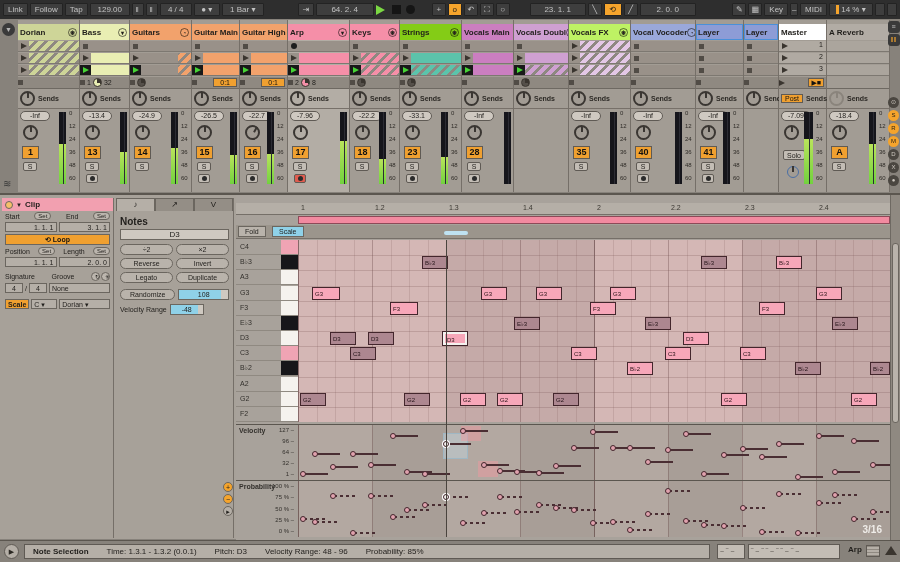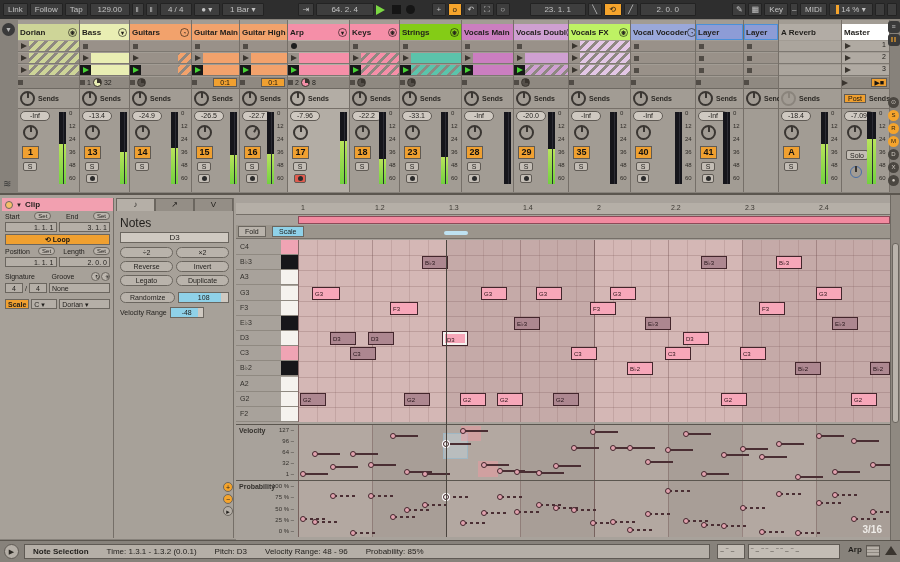--- a/index.html
+++ b/index.html
@@ -72,21 +72,21 @@
   .setpill { background:#bcb6ae; border:1px solid #6b665f; border-radius:5px; padding:0 3px; font-size:6px; }
   .valbox { background:#b5afa7; border:1px solid #6b665f; font-size:7px; text-align:right; padding:0 2px; height:10px; line-height:9px; }
   .loopbtn { margin:1px 3px; height:11px; background:#f0a030; border:1px solid #6b665f; font-size:7px; font-weight:bold; text-align:center; line-height:10px; color:#151310; }
   .scalebtn { background:#f0a030; border:1px solid #6b665f; font-size:7px; padding:0 2px; height:10px; line-height:9px; font-weight:bold; }
   .ddown { background:#b5afa7; border:1px solid #6b665f; font-size:7px; height:10px; line-height:9px; padding:0 2px; display:flex; align-items:center; gap:2px; }
   #notes-panel { position:absolute; left:116px; top:3px; width:118px; height:340px; background:#a7a199; border-right:1px solid #756f68; }
   .np-tabs { display:flex; height:13px; }
   .np-tab { flex:1; background:#948e86; border:1px solid #6b665f; border-bottom:none; text-align:center; font-size:8px; line-height:12px; }
   .np-tab.active { background:#b5afa7; }
   .np-body { padding:3px 4px; }
-  .np-title { font-size:12px; font-weight:normal; margin:2px 0; }
+  .np-title { font-size:10px; font-weight:bold; margin:2px 0; }
   .np-box { background:#cfc9c1; border:1px solid #6b665f; height:11px; text-align:center; font-size:8px; line-height:10px; margin-bottom:4px; }
   .np-btnrow { display:flex; gap:3px; margin-bottom:3px; }
   .np-btn { flex:1; background:#b9b3ab; border:1px solid #6b665f; border-radius:6px; height:11px; text-align:center; font-size:7px; line-height:10px; }
   .np-rand { display:flex; gap:3px; margin:6px 0 4px; }
   .np-val { flex:1; border:1px solid #6b665f; background:linear-gradient(90deg,#8fd1e8 0 85%,#cfc9c1 85%); font-size:7px; text-align:center; line-height:10px; height:11px; }
   .np-vr { font-size:7px; display:flex; align-items:center; gap:3px; margin-top:3px; }
   #lane-btns { position:absolute; left:222px; top:285px; width:12px; }
   .lane-btn { width:10px; height:10px; border-radius:50%; background:#f5a42c; border:1px solid #6b665f; margin:2px auto; font-size:7px; line-height:9px; text-align:center; }
   .lane-btn.dark { background:#b5afa7; }
 
@@ -670,41 +670,20 @@
         <div class="stoprow">
           <div class="sbtn">
             <div class="ssq"></div>
           </div>
           <div class="pie" style="background: conic-gradient(rgb(58, 53, 47) 0deg, rgb(58, 53, 47) 110deg, rgb(85, 80, 74) 110deg, rgb(85, 80, 74) 360deg);"></div>
         </div>
         <div class="sendcell">
           <div class="knob"></div>
           <span class="sends-lb">Sends</span>
         </div>
-        <div class="fader">
-          <div class="volpill">-20.0</div>
-          <div class="knob pan"></div>
-          <div class="numbox">29</div>
-          <div class="spill">S</div>
-          <div class="recbtn">
-            <div class="dot"></div>
-          </div>
-          <div class="meter" style="right: 13px;">
-            <div class="green" style="height: 48%;"></div>
-            <div class="mid"></div>
-          </div>
-          <div class="mscale" style="right: 0px;">
-            <span style="top: 0px;">0</span>
-            <span style="top: 13px;">12</span>
-            <span style="top: 26px;">24</span>
-            <span style="top: 39px;">36</span>
-            <span style="top: 52px;">48</span>
-            <span style="top: 65px;">60</span>
-          </div>
-        </div>
       </div>
       <div class="track" style="width: 62px;">
         <div class="thead" style="background: #bef264;">
           <span>Vocals FX</span>
           <span class="hicon">❋</span>
         </div>
         <div class="slot" style="top: 21px;">
           <div class="sbtn">
             <div class="stri"></div>
           </div>
@@ -882,88 +861,88 @@
         <div class="stoprow">
           <div class="sbtn">
             <div class="ssq"></div>
           </div>
         </div>
         <div class="sendcell">
           <div class="knob"></div>
           <span class="sends-lb">Sends</span>
         </div>
       </div>
+      <div class="track" style="width: 48px;">
+        <div class="thead" style="background: rgb(255, 255, 255);">
+          <span>Master</span>
+        </div>
+        <div class="slot" style="top: 21px; background: rgb(176, 170, 162);">
+          <div class="sbtn">
+            <div class="stri"></div>
+          </div>
+          <span style="margin-left: auto; padding-right: 3px; font-size: 7px;">1</span>
+        </div>
+        <div class="slot" style="top: 33px; background: rgb(176, 170, 162);">
+          <div class="sbtn">
+            <div class="stri"></div>
+          </div>
+          <span style="margin-left: auto; padding-right: 3px; font-size: 7px;">2</span>
+        </div>
+        <div class="slot" style="top: 45px; background: rgb(176, 170, 162);">
+          <div class="sbtn">
+            <div class="stri"></div>
+          </div>
+          <span style="margin-left: auto; padding-right: 3px; font-size: 7px;">3</span>
+        </div>
+        <div class="stoprow">
+          <div class="stri"></div>
+          <span class="badge01" style="margin-left: auto; padding: 0px 2px;">▶■</span>
+        </div>
+        <div class="sendcell">
+          <span class="post">Post</span>
+          <span class="sends-lb" style="margin-left: auto;">Sends</span>
+        </div>
+        <div class="fader">
+          <div class="volpill">-7.09</div>
+          <div class="knob pan"></div>
+          <div class="solopill">Solo</div>
+          <div class="knob small" style="position: absolute; left: 8px; top: 56px; border-color: rgb(74, 111, 165);"></div>
+          <div class="meter" style="right: 13px; width: 9px;">
+            <div class="green" style="height: 62%;"></div>
+            <div class="mid"></div>
+          </div>
+          <div class="mscale" style="right: 0px;">
+            <span style="top: 0px;">0</span>
+            <span style="top: 13px;">12</span>
+            <span style="top: 26px;">24</span>
+            <span style="top: 39px;">36</span>
+            <span style="top: 52px;">48</span>
+            <span style="top: 65px;">60</span>
+          </div>
+        </div>
+      </div>
       <div class="track" style="width: 63px;">
         <div class="thead" style="background: rgb(178, 172, 165);">
           <span>A Reverb</span>
         </div>
         <div class="slot" style="top: 21px; background: rgb(171, 165, 157);"></div>
         <div class="slot" style="top: 33px; background: rgb(171, 165, 157);"></div>
         <div class="slot" style="top: 45px; background: rgb(171, 165, 157);"></div>
         <div class="stoprow" style="background: rgb(162, 156, 148);"></div>
         <div class="sendcell">
           <div class="knob dim"></div>
           <span class="sends-lb">Sends</span>
         </div>
         <div class="fader">
           <div class="volpill">-18.4</div>
           <div class="knob pan"></div>
           <div class="numbox">A</div>
           <div class="spill">S</div>
           <div class="meter" style="right: 13px;">
             <div class="green" style="height: 55%;"></div>
-            <div class="mid"></div>
-          </div>
-          <div class="mscale" style="right: 0px;">
-            <span style="top: 0px;">0</span>
-            <span style="top: 13px;">12</span>
-            <span style="top: 26px;">24</span>
-            <span style="top: 39px;">36</span>
-            <span style="top: 52px;">48</span>
-            <span style="top: 65px;">60</span>
-          </div>
-        </div>
-      </div>
-      <div class="track" style="width: 48px;">
-        <div class="thead" style="background: rgb(255, 255, 255);">
-          <span>Master</span>
-        </div>
-        <div class="slot" style="top: 21px; background: rgb(176, 170, 162);">
-          <div class="sbtn">
-            <div class="stri"></div>
-          </div>
-          <span style="margin-left: auto; padding-right: 3px; font-size: 7px;">1</span>
-        </div>
-        <div class="slot" style="top: 33px; background: rgb(176, 170, 162);">
-          <div class="sbtn">
-            <div class="stri"></div>
-          </div>
-          <span style="margin-left: auto; padding-right: 3px; font-size: 7px;">2</span>
-        </div>
-        <div class="slot" style="top: 45px; background: rgb(176, 170, 162);">
-          <div class="sbtn">
-            <div class="stri"></div>
-          </div>
-          <span style="margin-left: auto; padding-right: 3px; font-size: 7px;">3</span>
-        </div>
-        <div class="stoprow">
-          <div class="stri"></div>
-          <span class="badge01" style="margin-left: auto; padding: 0px 2px;">▶■</span>
-        </div>
-        <div class="sendcell">
-          <span class="post">Post</span>
-          <span class="sends-lb" style="margin-left: auto;">Sends</span>
-        </div>
-        <div class="fader">
-          <div class="volpill">-7.09</div>
-          <div class="knob pan"></div>
-          <div class="solopill">Solo</div>
-          <div class="knob small" style="position: absolute; left: 8px; top: 56px; border-color: rgb(74, 111, 165);"></div>
-          <div class="meter" style="right: 13px; width: 9px;">
-            <div class="green" style="height: 62%;"></div>
             <div class="mid"></div>
           </div>
           <div class="mscale" style="right: 0px;">
             <span style="top: 0px;">0</span>
             <span style="top: 13px;">12</span>
             <span style="top: 26px;">24</span>
             <span style="top: 39px;">36</span>
             <span style="top: 52px;">48</span>
             <span style="top: 65px;">60</span>
           </div>

